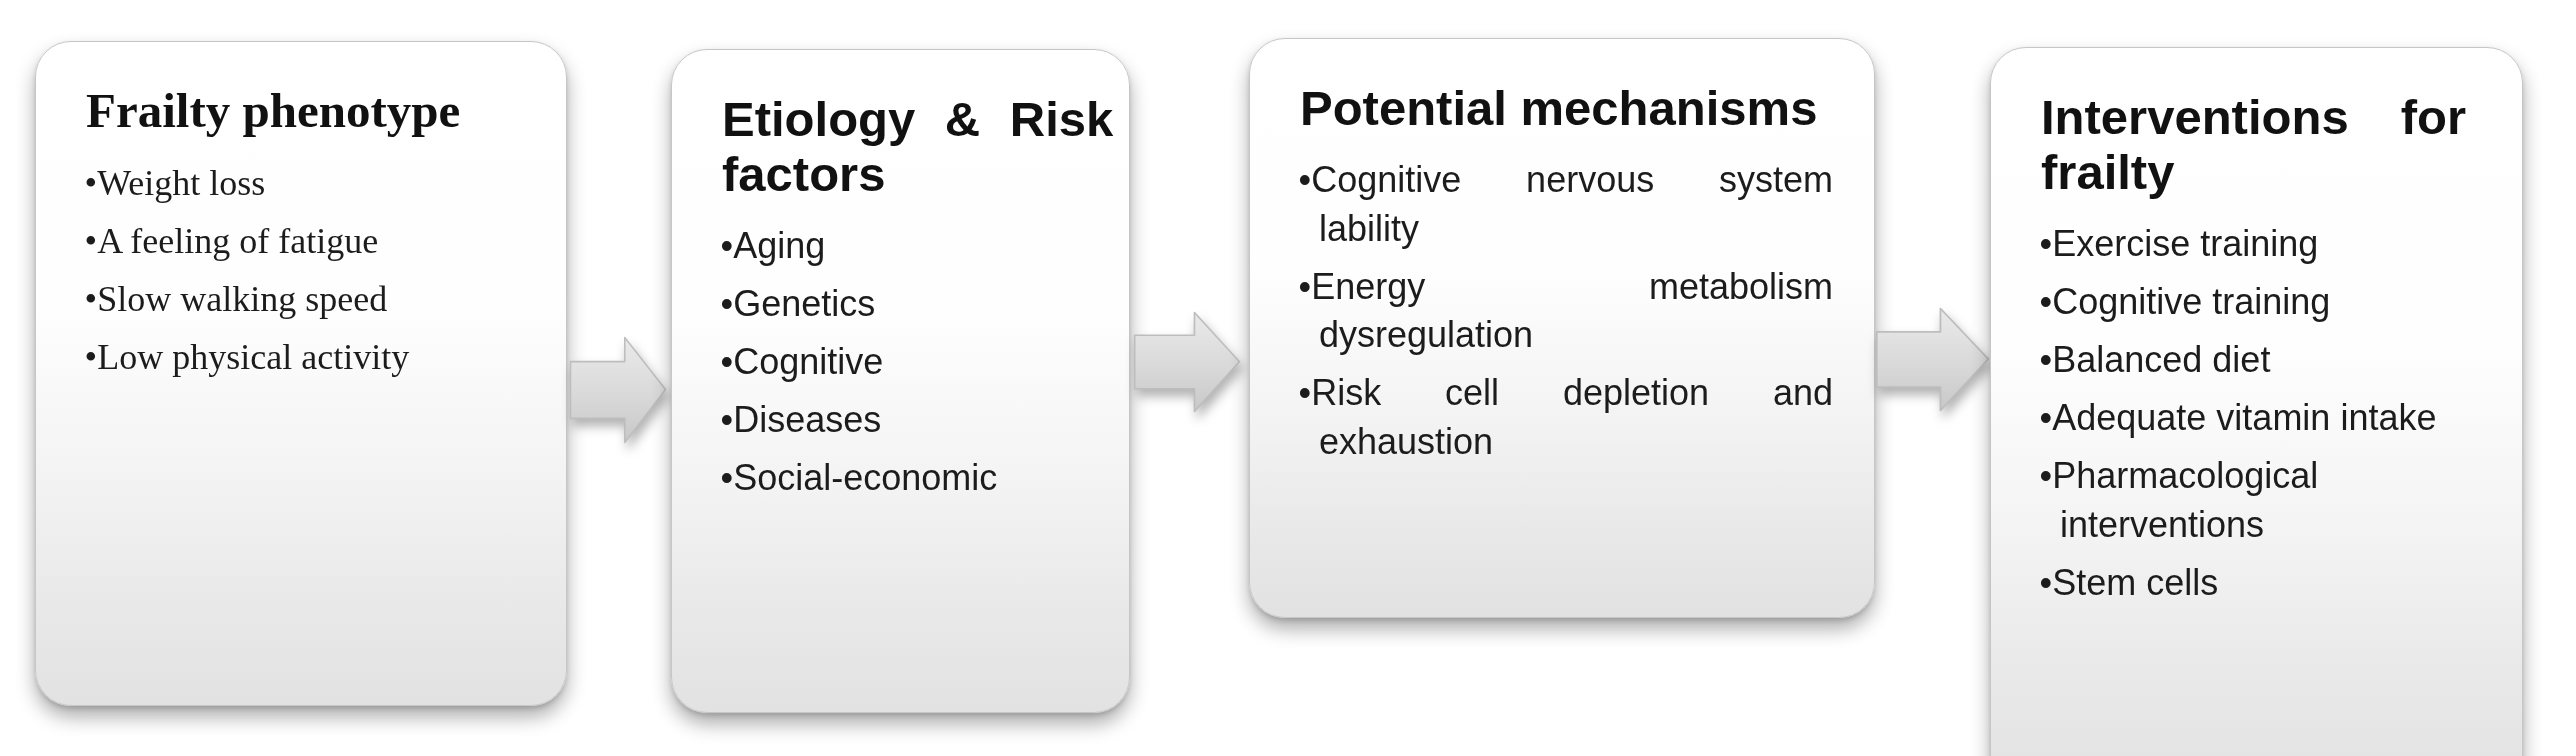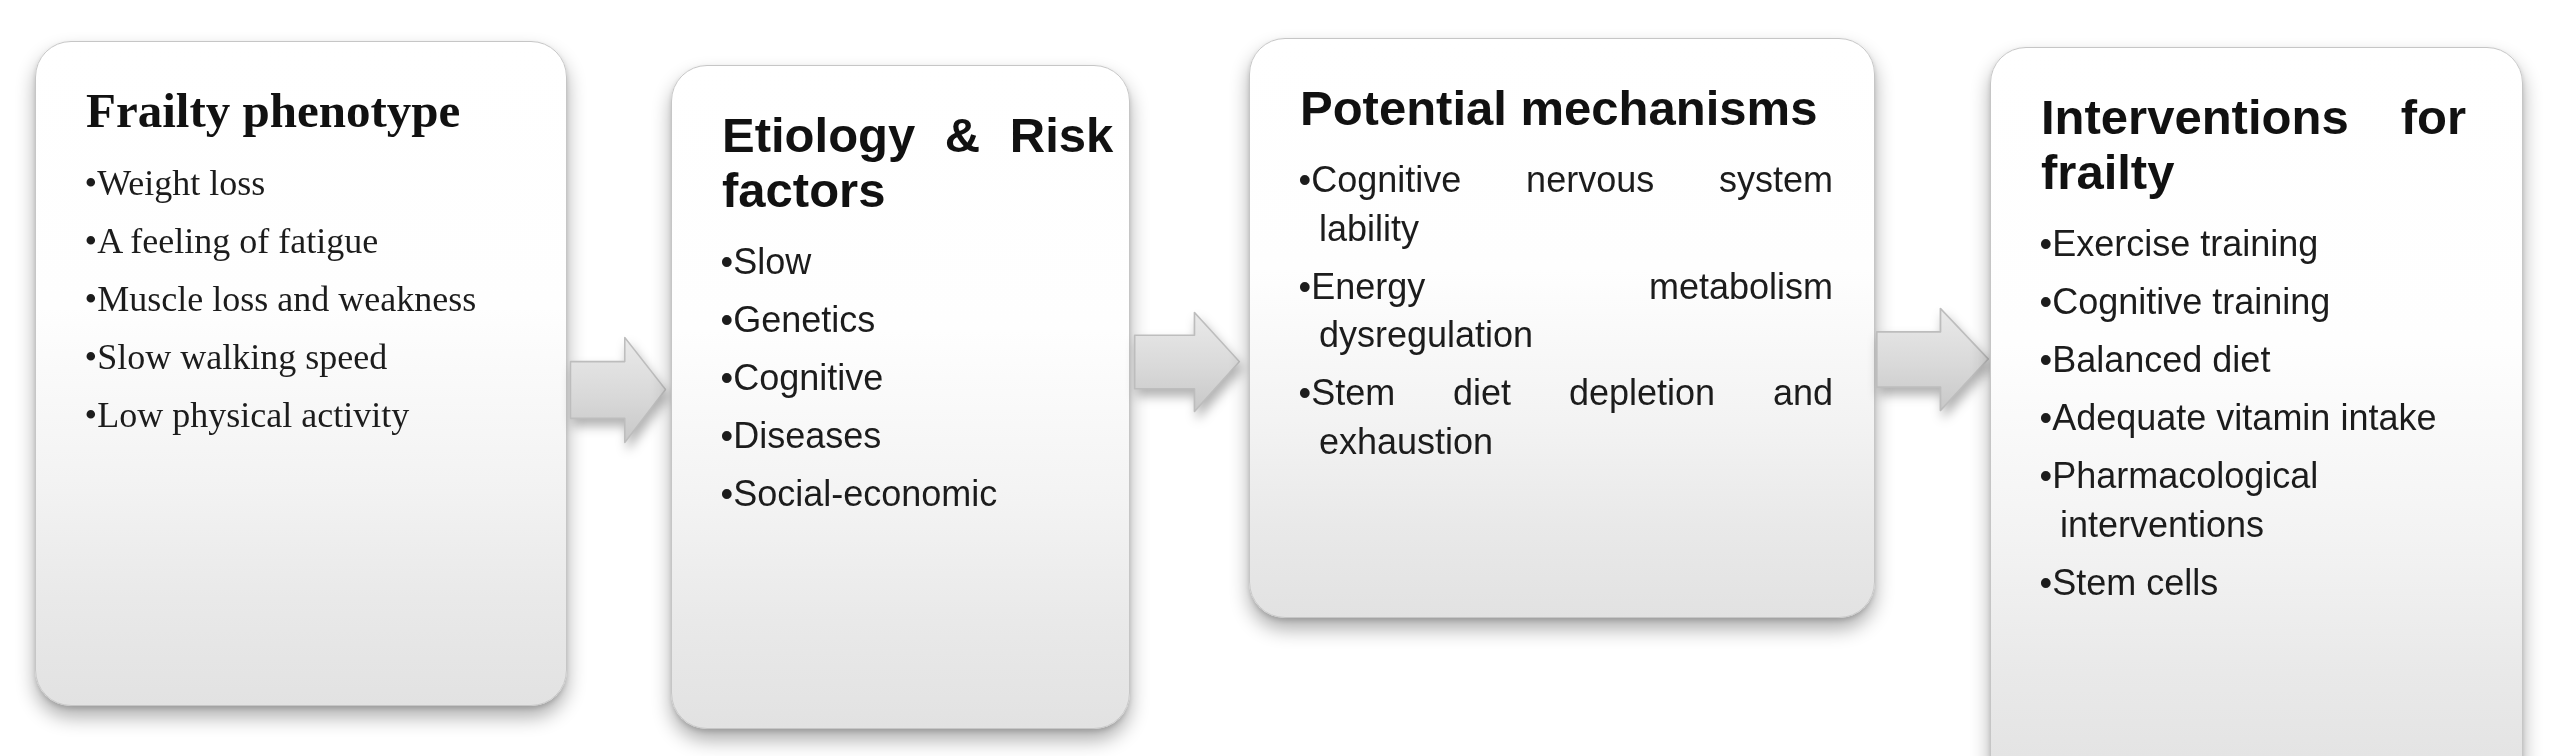--- a/index.html
+++ b/index.html
@@ -49,21 +49,21 @@
     margin: 0 0 9.4px 0;
     text-align: justify;
     text-indent: -20.4px;
     color: #1c1c1c;
   }
   .box li::before {
     content: attr(data-bullet);
   }
   
   #box-1 { left: 35px;   top: 41px; width: 532px; height: 665px; font-family: Liberation Serif, serif; }
-  #box-2 { left: 671px;  top: 49px; width: 459px; height: 664px; margin-top: 16px; }
+  #box-2 { left: 671px;  top: 49px; width: 459px; height: 664px; }
   #box-3 { left: 1249px; top: 38px; width: 626px; height: 580px; }
   #box-4 { left: 1990px; top: 47px; width: 533px; height: 745px; }
 
   #box-2 h2 { padding-right: 15.7px; }
   #box-4 h2 { padding-right: 56px; }
 
   #box-1 ul { padding-right: 38px; }
   #box-2 ul { padding-right: 15.7px; }
   #box-3 ul { padding-right: 41px; }
   #box-4 ul { padding-right: 56px; }
@@ -81,21 +81,20 @@
 <body>
 
 <div class="diagram">
 
   <div class="box" id="box-1">
     <h2>Frailty phenotype</h2>
     <ul>
 
     <li class="li" data-bullet="•"><span>Weight loss</span></li>
         <li class="li" data-bullet="•"><span>A feeling of fatigue</span></li>
-        <li class="li" data-bullet="•"><span>Muscle loss and weakness</span></li>
         <li class="li" data-bullet="•"><span>Slow walking speed</span></li>
         <li class="li" data-bullet="•"><span>Low physical activity</span></li>
       </ul>
   </div>
 
   <div class="arrow" id="arrow-1">
     <svg viewBox="0 0 130 135" preserveAspectRatio="none" aria-hidden="true">
       <defs>
         <linearGradient id="ag1" x1="0" y1="0" x2="0" y2="1">
           <stop offset="0" stop-color="#eaeaea"></stop>
@@ -104,21 +103,21 @@
         </linearGradient>
       </defs>
       <polygon points="2,32 74,32 74,2 128,67 74,133 74,103 2,103" fill="url(#ag1)" stroke="#bdbdbd" stroke-width="2" stroke-linejoin="round"></polygon>
     </svg>
   </div>
 
   <div class="box" id="box-2">
     <h2>Etiology &amp; Risk factors</h2>
     <ul>
 
-    <li class="li" data-bullet="•"><span>Slow</span></li>
+    <li class="li" data-bullet="•"><span>Aging</span></li>
         <li class="li" data-bullet="•"><span>Genetics</span></li>
         <li class="li" data-bullet="•"><span>Cognitive</span></li>
         <li class="li" data-bullet="•"><span>Diseases</span></li>
         <li class="li" data-bullet="•"><span>Social-economic</span></li>
       </ul>
   </div>
 
   <div class="arrow" id="arrow-2">
     <svg viewBox="0 0 130 135" preserveAspectRatio="none" aria-hidden="true">
       <defs>
@@ -131,21 +130,21 @@
       <polygon points="2,32 74,32 74,2 128,67 74,133 74,103 2,103" fill="url(#ag2)" stroke="#bdbdbd" stroke-width="2" stroke-linejoin="round"></polygon>
     </svg>
   </div>
 
   <div class="box" id="box-3">
     <h2>Potential mechanisms</h2>
     <ul>
 
         <li class="li" data-bullet="•"><span>Cognitive nervous system lability</span></li>
         <li class="li" data-bullet="•"><span>Energy metabolism dysregulation</span></li>
-        <li class="li" data-bullet="•"><span>Stem diet depletion and exhaustion</span></li>
+        <li class="li" data-bullet="•"><span>Risk cell depletion and exhaustion</span></li>
       </ul>
   </div>
 
   <div class="arrow" id="arrow-3">
     <svg viewBox="0 0 130 135" preserveAspectRatio="none" aria-hidden="true">
       <defs>
         <linearGradient id="ag3" x1="0" y1="0" x2="0" y2="1">
           <stop offset="0" stop-color="#eaeaea"></stop>
           <stop offset="0.55" stop-color="#d9d9d9"></stop>
           <stop offset="1" stop-color="#c8c8c8"></stop>

